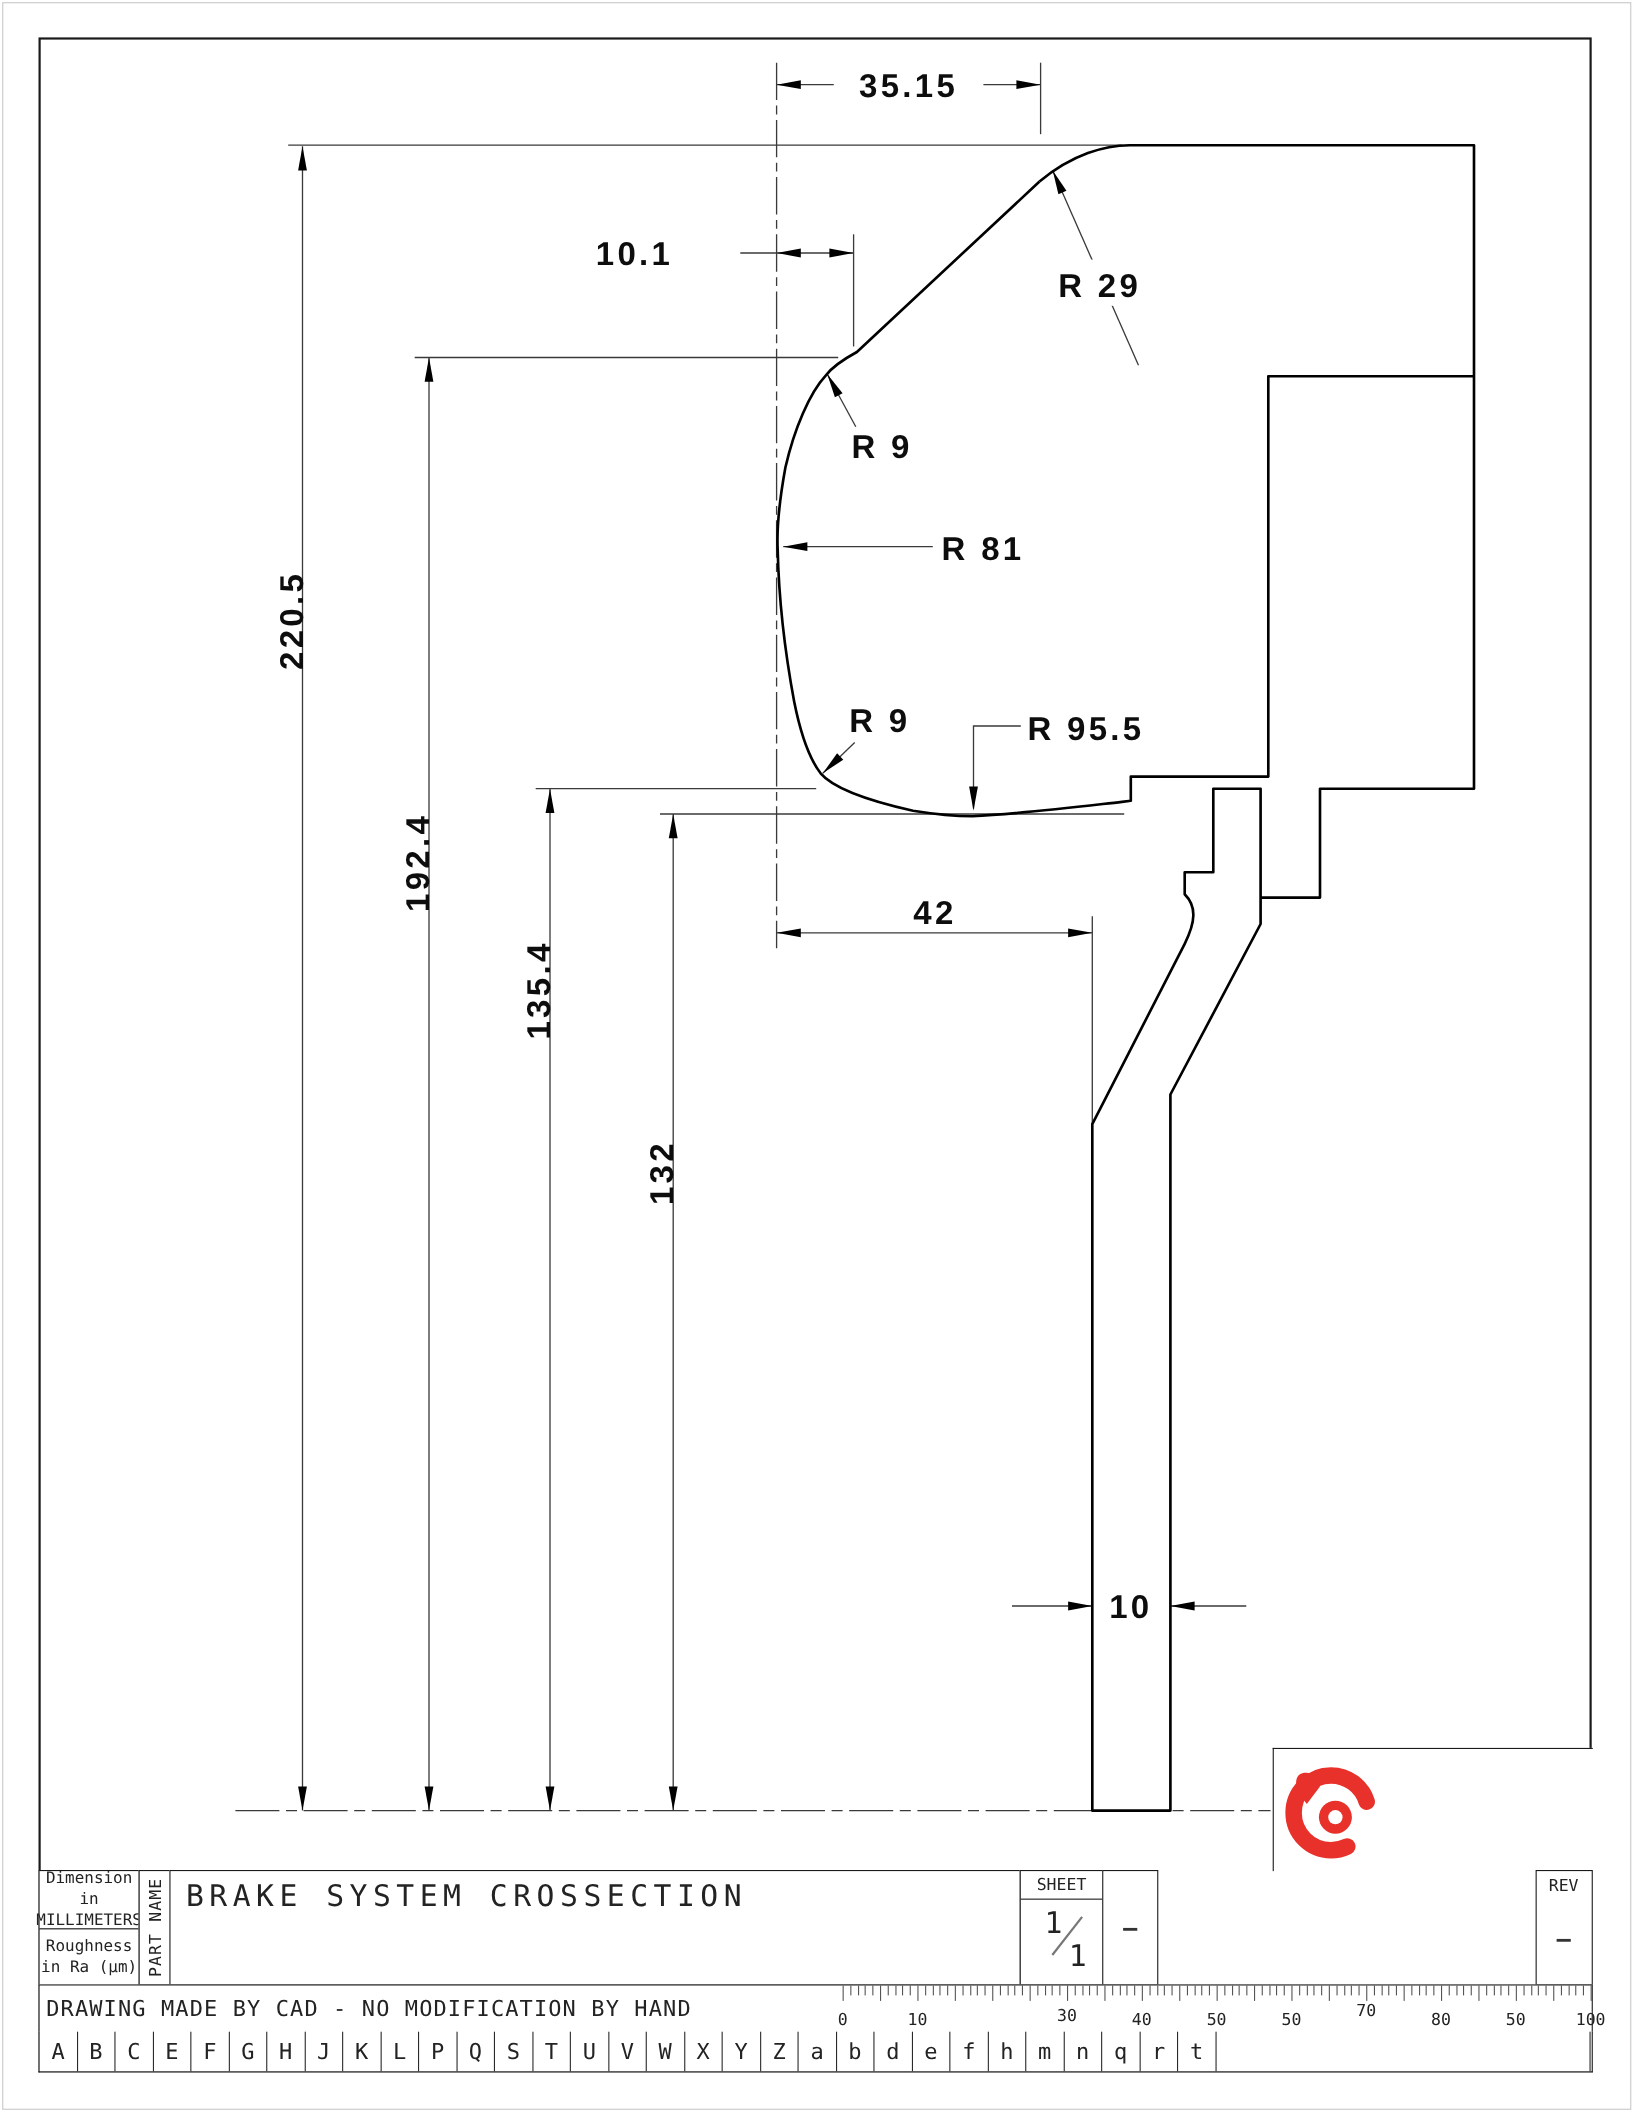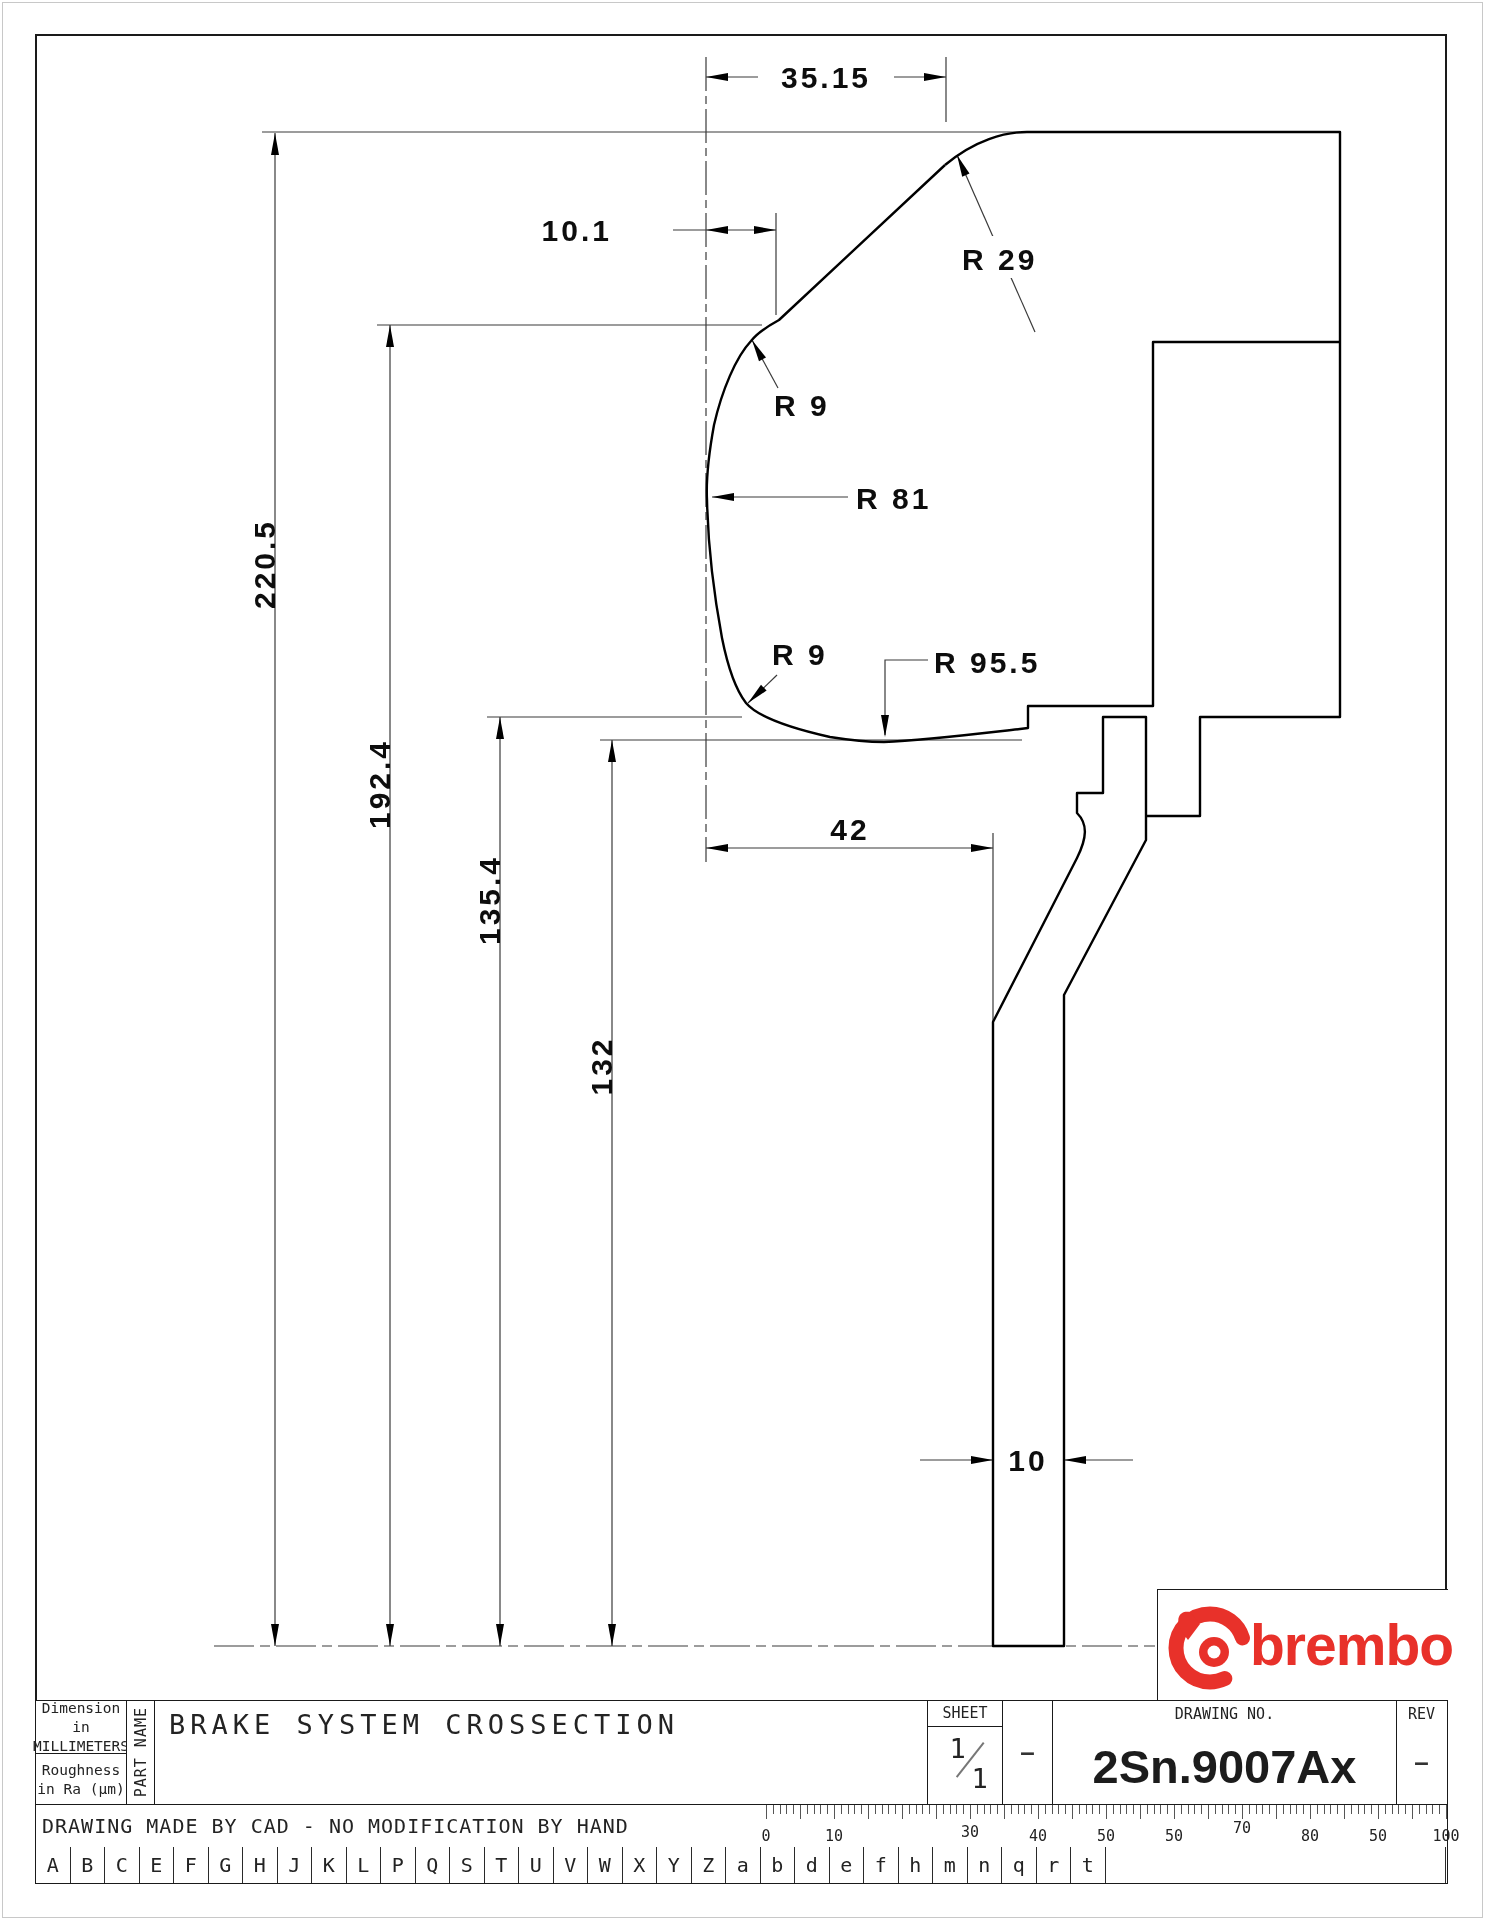--- a/index.html
+++ b/index.html
@@ -124,21 +124,20 @@
 
   <div id="logo-box" class="abs">
     <svg class="abs" style="left:8px;top:12px;" width="84" height="90" viewBox="0 0 84 90">
       <g id="logo-icon-group">
         <circle cx="44" cy="46" r="34" fill="none" stroke="#e8312a" stroke-width="15" stroke-dasharray="165 49" stroke-dashoffset="-38" stroke-linecap="round"></circle>
         <path d="M 16,30 C 8,16 14,8 24,10 L 34,22 L 22,38 Z" fill="#e8312a"></path>
         <circle cx="48" cy="50" r="15" fill="#e8312a"></circle>
         <circle cx="48" cy="50" r="6.5" fill="#ffffff"></circle>
       </g>
     </svg>
-    <div id="brembo-word" style="color: rgb(232, 49, 42);">brembo</div>
   </div>
 
   <div class="cell smalllbl cadfont" style="left:35px;top:1700px;width:92px;height:54px;display:flex;align-items:center;justify-content:center;">
     <div><span>Dimension</span><br>
          <span>in MILLIMETERS</span></div>
   </div>
   <div class="cell smalllbl cadfont" style="left:35px;top:1752.5px;width:92px;height:54px;display:flex;align-items:center;justify-content:center;">
     <div><span>Roughness</span><br>
          <span>in Ra (μm)</span></div>
   </div>
@@ -154,24 +153,20 @@
     <div class="cadfont" style="position:absolute;left:0;top:3px;width:100%;text-align:center;font-size:15px;border-bottom:1.2px solid #1a1a1a;padding-bottom:4px;">SHEET</div>
     <span class="cadfont" style="position:absolute;left:22px;top:32px;font-size:27px;">1</span>
     <div style="position:absolute;left:20px;top:58px;width:44px;height:1.5px;background:#777;transform:rotate(-52deg);"></div>
     <span class="cadfont" style="position:absolute;left:44px;top:62px;font-size:27px;">1</span>
   </div>
 
   <div class="cell" style="left:1002px;top:1700px;width:51px;height:105px;display:flex;align-items:center;justify-content:center;">
     <span class="dash-val">–</span>
   </div>
 
-  <div class="cell" style="left:1052px;top:1700px;width:345px;height:105px;">
-    <div class="cadfont" style="position:absolute;left:0;top:4px;width:100%;text-align:center;font-size:15px;">DRAWING NO.</div>
-    <div id="drawing-no-value" style="position:absolute;left:0;top:38px;width:100%;text-align:center;">2Sn.9007Ax</div>
-  </div>
 
   <div class="cell" style="left:1395.5px;top:1700px;width:52px;height:105px;">
     <div class="cadfont" style="position:absolute;left:0;top:4px;width:100%;text-align:center;font-size:15px;">REV</div>
     <div style="position:absolute;left:0;top:46px;width:100%;text-align:center;"><span class="dash-val">–</span></div>
   </div>
 
   <div class="cell" style="left:35px;top:1803.5px;width:1413px;height:45px;">
     <div class="cadfont" style="position:absolute;left:6px;top:9px;font-size:20px;letter-spacing:1px;white-space:nowrap;">DRAWING MADE BY CAD - NO MODIFICATION BY HAND</div>
     <div id="ruler" style="position:absolute;left:0;top:0;width:100%;height:100%;">
         <div class="tick" style="left: 730px; height: 14px;"></div>

